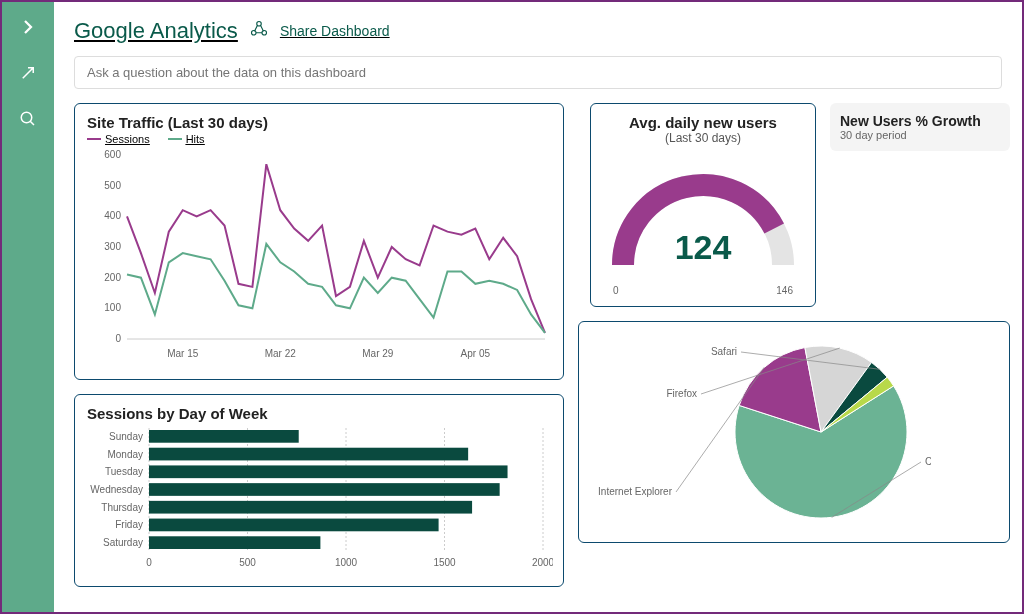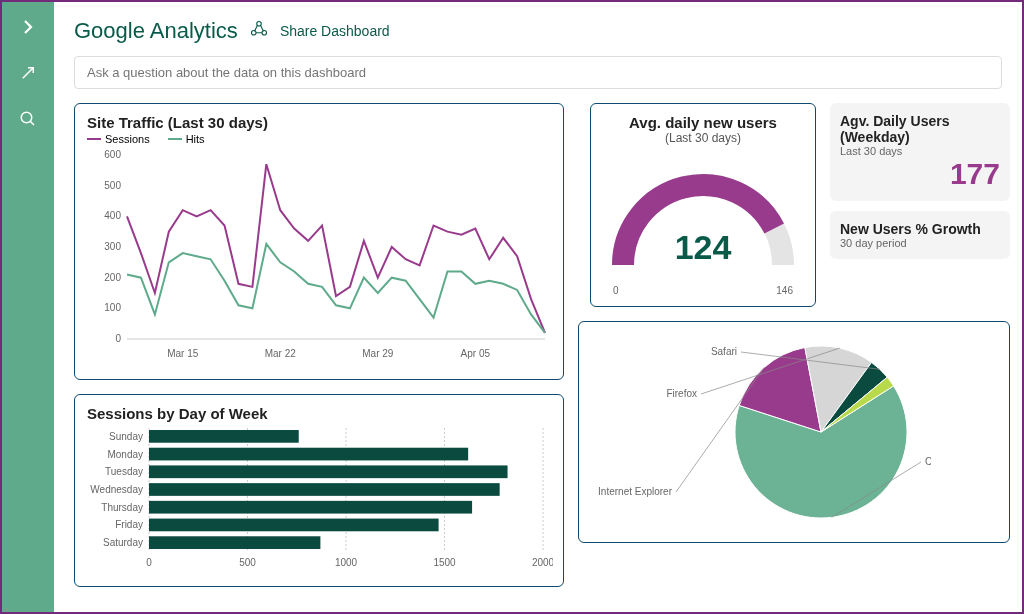--- a/index.html
+++ b/index.html
@@ -1,30 +1,30 @@
 <!DOCTYPE html>
 <html><head>
 <meta charset="utf-8">
 <style>
 * { box-sizing: border-box; margin: 0; padding: 0; }
 body { font-family: Arial, sans-serif; background: #fff; width: 1024px; height: 614px; border: 2px solid #732a7a; display: flex; }
 .sidebar { width: 52px; background: #5eaa8a; display: flex; flex-direction: column; align-items: center; padding-top: 16px; gap: 24px; }
 .sidebar svg { width: 18px; height: 18px; fill: #fff; stroke: #fff; }
 .main { flex: 1; padding: 16px 20px; overflow: hidden; }
-.header { display: flex; align-items: center; gap: 12px; margin-bottom: 12px; }
+.header { display: flex; align-items: center; gap: 12px; margin-bottom: 12px; text-decoration: underline; }
 .header h1 { font-size: 22px; color: #0a5a4a; font-weight: 500; }
 .share-icon { width: 18px; height: 18px; }
 .share-text { font-size: 14px; color: #0a5a4a; }
 .ask-input { width: 100%; padding: 8px 12px; border: 1px solid #ddd; border-radius: 4px; font-size: 13px; color: #888; margin-bottom: 14px; }
 .card { border: 1px solid #0c4a6e; border-radius: 6px; padding: 10px 12px; background: #fff; }
 .card-gray { background: #f4f4f4; border: none; }
 .card-title { font-size: 15px; font-weight: 600; color: #222; }
 .card-sub { font-size: 12px; color: #555; }
 .legend { display: flex; gap: 18px; font-size: 11px; margin-top: 2px; }
-.legend span { display: flex; align-items: center; gap: 4px; }
+.legend span { display: flex; align-items: center; gap: 4px; text-decoration: underline; }
 .legend .sw { width: 14px; height: 2px; display: inline-block; }
 .big-num { font-size: 30px; font-weight: 700; color: #993b8c; text-align: right; }
 .gauge-wrap { display: flex; flex-direction: column; align-items: center; }
 .axis-text { font-size: 10px; fill: #666; }
 .bar { fill: #0a4a3f; }
 .layout { display: flex; gap: 14px; }
 .col-left { width: 490px; display: flex; flex-direction: column; gap: 14px; }
 .col-right { flex: 1; display: flex; flex-direction: column; gap: 14px; }
 .top-right { display: flex; gap: 14px; padding-left: 12px; }
 .top-right .stats { width: 180px; display: flex; flex-direction: column; gap: 10px; }
@@ -139,25 +139,20 @@
               <text x="100" y="114" text-anchor="middle" font-size="34" font-weight="700" fill="#0a5a4a">124</text>
             </svg>
           <div style="display:flex;justify-content:space-between;width:180px;font-size:10px;color:#666">
             <span>0</span>
             <span>146</span>
           </div>
         </div>
 
         <div class="stats">
           <div class="card card-gray">
-            <div class="stat-title">Agv. Daily Users (Weekday)</div>
-            <div class="stat-sub">Last 30 days</div>
-            <div class="big-num">177</div>
-          </div>
-          <div class="card card-gray">
             <div class="stat-title">New Users % Growth</div>
             <div class="stat-sub">30 day period</div>
           </div>
         </div>
       </div>
 
       <div class="card" style="display:flex;gap:8px">
         <svg id="pie-svg" width="340" height="200">
             <path d="M 230 100 L 302.61220159317327 53.918895631806286 A 86 86 0 1 1 148.2091395986168 73.4245384837545 Z" fill="#6bb394" stroke="#fff" stroke-width="1"></path>
             <line x1="240.77865808653016" y1="185.3218643130451" x2="330" y2="130" stroke="#888" stroke-width="0.7"></line>

